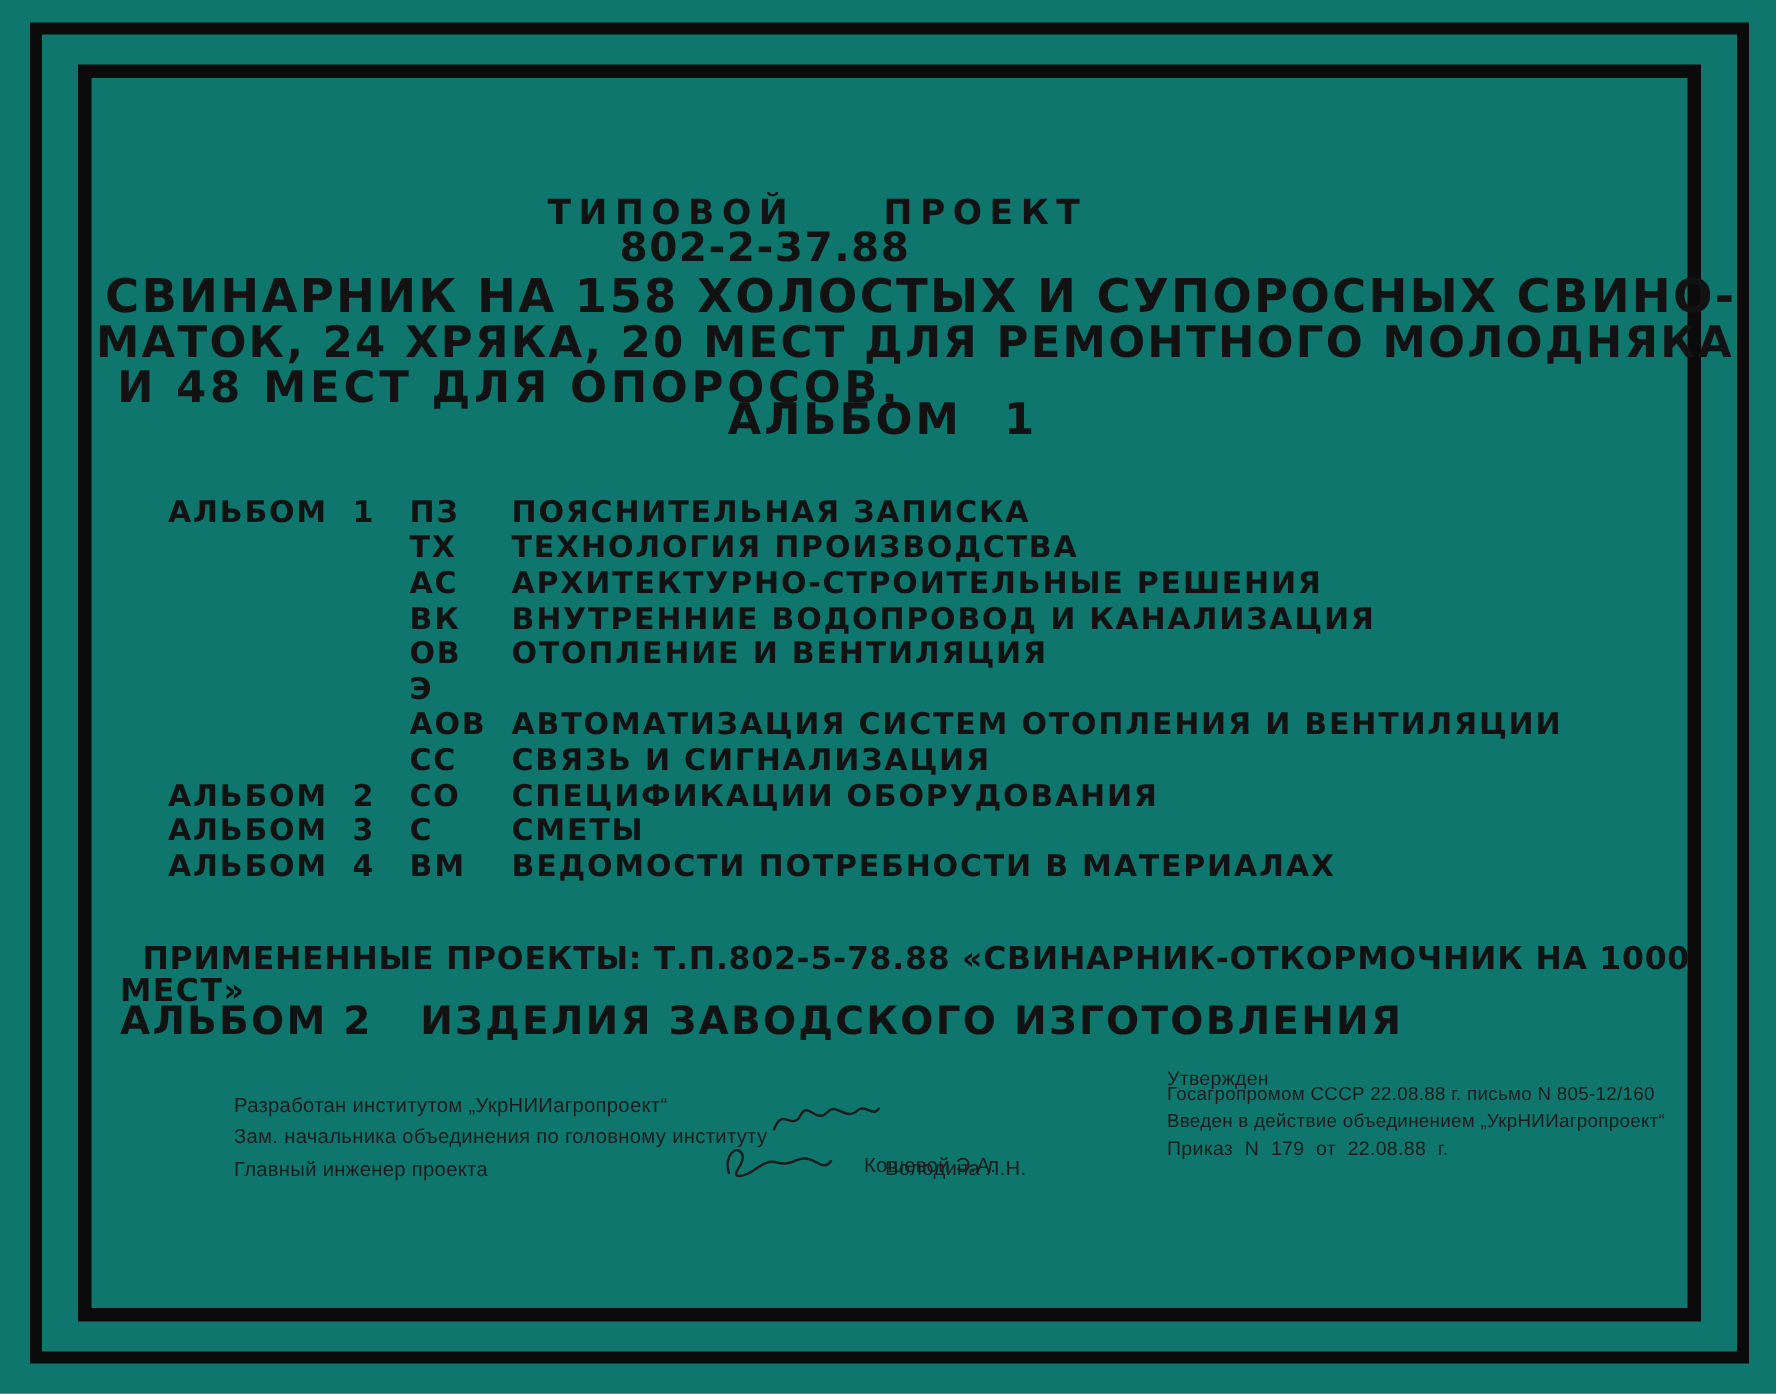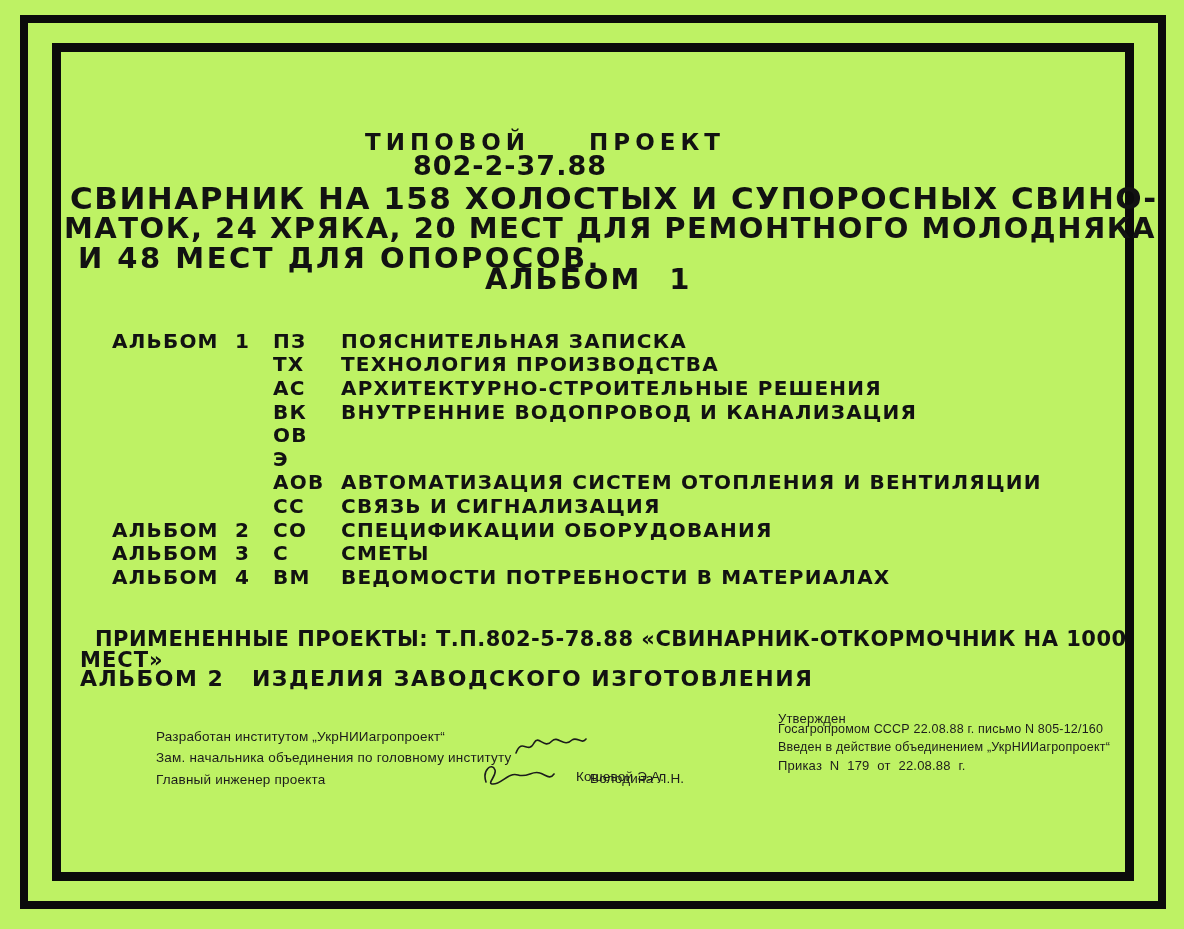--- a/index.html
+++ b/index.html
@@ -4,21 +4,21 @@
 <style>
   html,body{margin:0;padding:0;}
   body{
     width:1184px;height:929px;
     background:#ffffff;
     position:relative;
     overflow:hidden;
     font-family:"DejaVu Sans",sans-serif;
     color:#121212;
   }
-  .page{position:absolute;inset:0;background:#bef264;text-decoration:underline;}
+  .page{position:absolute;inset:0;background:#0f766e;text-decoration:underline;}
   .outer-frame{
     position:absolute;left:20px;top:15px;width:1146px;height:894px;
     border:8px solid #0b0b0b;box-sizing:border-box;
   }
   .inner-frame{
     position:absolute;left:52px;top:43px;width:1082px;height:838px;
     border:9px solid #0b0b0b;box-sizing:border-box;
   }
   .abs{position:absolute;white-space:pre;}
   .stencil{
@@ -40,21 +40,21 @@
     height:23.6px;align-items:center;
   }
   .album-row .cell{
     font-family:"DejaVu Sans",sans-serif;font-weight:bold;
     font-size:20px;letter-spacing:1.2px;line-height:1;white-space:pre;
     color:#121212;
   }
   .album-row .cell.spread{letter-spacing:5px;}
   .applied-1{left:95px;top:629px;font-size:21px;letter-spacing:0.5px;}
   .applied-2{left:80px;top:650px;font-size:21px;letter-spacing:1px;}
-  .album2-line{left:80px;top:668px;font-size:22px;letter-spacing:1.5px;}
+  .album2-line{left:80px;top:668px;font-size:26px;letter-spacing:1.5px;}
   .hand{
     font-family:"Liberation Sans",sans-serif;font-weight:normal;
     color:#1c1c1c;line-height:1;letter-spacing:0.2px;
   }
   .dev-1{left:156px;top:730px;font-size:13.5px;}
   .dev-2{left:156px;top:751px;font-size:13.5px;}
   .dev-3{left:156px;top:773px;font-size:13.5px;}
   .signer-1{left:576px;top:770px;font-size:13.5px;}
   .signer-2{left:590px;top:772px;font-size:13.5px;}
   .sig{position:absolute;}
@@ -97,20 +97,21 @@
       <span class="cell">АРХИТЕКТУРНО-СТРОИТЕЛЬНЫЕ РЕШЕНИЯ</span>
     </div>
     <div class="album-row">
       <span class="cell"></span>
       <span class="cell">ВК</span>
       <span class="cell">ВНУТРЕННИЕ ВОДОПРОВОД И КАНАЛИЗАЦИЯ</span>
     </div>
     <div class="album-row">
       <span class="cell"></span>
       <span class="cell">ОВ</span>
+      <span class="cell">ОТОПЛЕНИЕ И ВЕНТИЛЯЦИЯ</span>
     </div>
     <div class="album-row">
       <span class="cell"></span>
       <span class="cell">Э</span>
     </div>
     <div class="album-row">
       <span class="cell"></span>
       <span class="cell">АОВ</span>
       <span class="cell">АВТОМАТИЗАЦИЯ СИСТЕМ ОТОПЛЕНИЯ И ВЕНТИЛЯЦИИ</span>
     </div>

